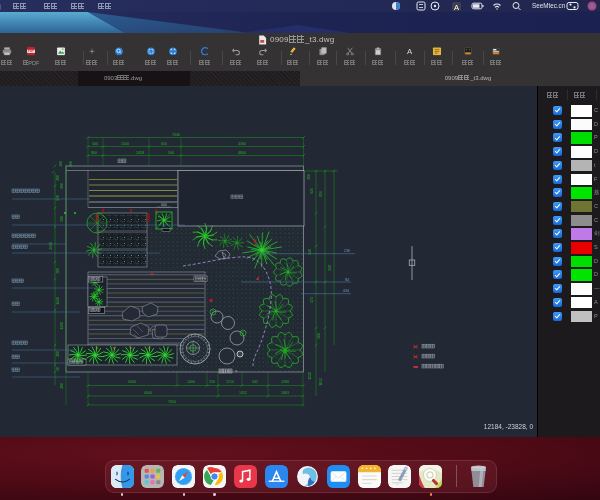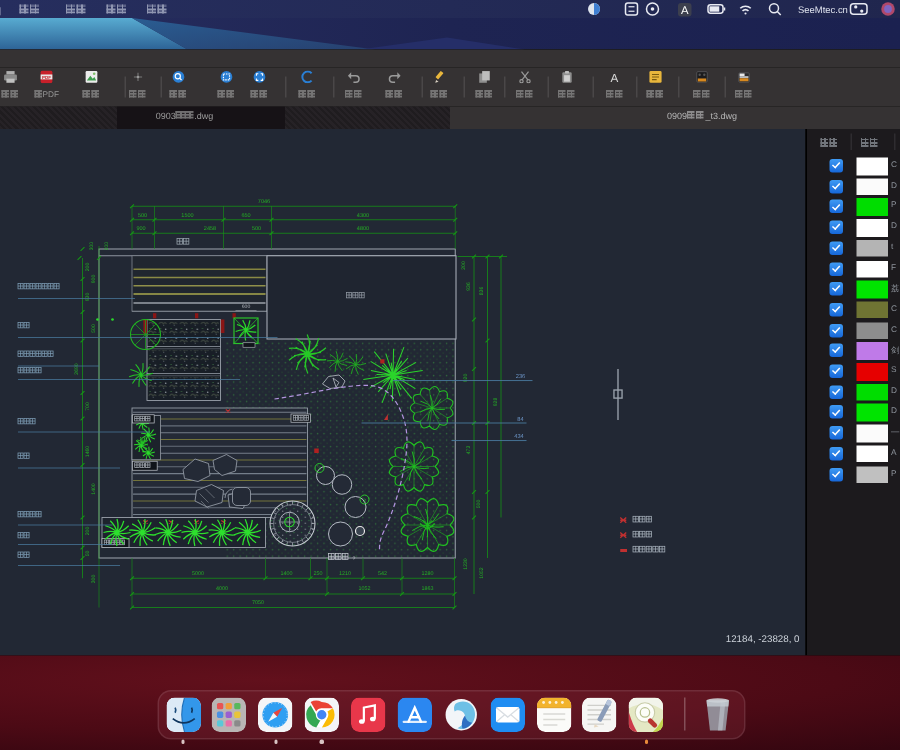--- a/index.html
+++ b/index.html
@@ -102,20 +102,27 @@
    <rect x="179" y="2.5" width="11" height="7" rx="2"></rect>
    <circle cx="182.5" cy="4.6" r="1.1" fill="#e8eaf2" stroke="none"></circle>
    <circle cx="186.5" cy="7.4" r="1.1" fill="#e8eaf2" stroke="none"></circle>
   </g>
   <circle cx="204" cy="6" r="4.5" fill="#b0486a"></circle>
   <circle cx="204" cy="6" r="2.6" fill="#7f65c2"></circle>
  </svg>
 </div>
 
 <div id="titlebar" class="abs"></div>
+<div class="abs" style="left:258px;top:34.5px;width:160px;height:10px;color:#c2c2c2;font-size:8px;">
+ <svg class="abs" style="left:0;top:0" width="9" height="10" viewBox="0 0 9 10">
+  <path d="M1.2 0.5 h4.5 l2.4 2.4 v6.6 h-6.9 z" fill="#e8e8e8"></path>
+  <rect x="2.2" y="5" width="4" height="2.8" rx=".4" fill="#cc4a42"></rect>
+ </svg>
+ <span class="abs" style="left:12px;top:0.5px;letter-spacing:.2px">0909<i class="z"></i><i class="z"></i>_t3.dwg</span>
+</div>
 
 <div id="toolbar" class="abs"></div>
 <div id="tbicons" class="abs" style="left:0;top:45px;width:600px;height:26px;">
       <div class="tbi" style="left:-8px">
         <svg width="12" height="11" viewBox="0 0 12 11" style="display:block;margin:0 auto">
           <rect x="2.5" y="0.5" width="7" height="3" fill="#b0b0b0"></rect>
           <rect x="0.5" y="3.5" width="11" height="5" rx="1" fill="#8a8a8a"></rect>
           <rect x="2.5" y="7" width="7" height="3.5" fill="#c0c0c0"></rect>
         </svg>
         <span class="lb"><i class="z"></i><i class="z"></i></span>

